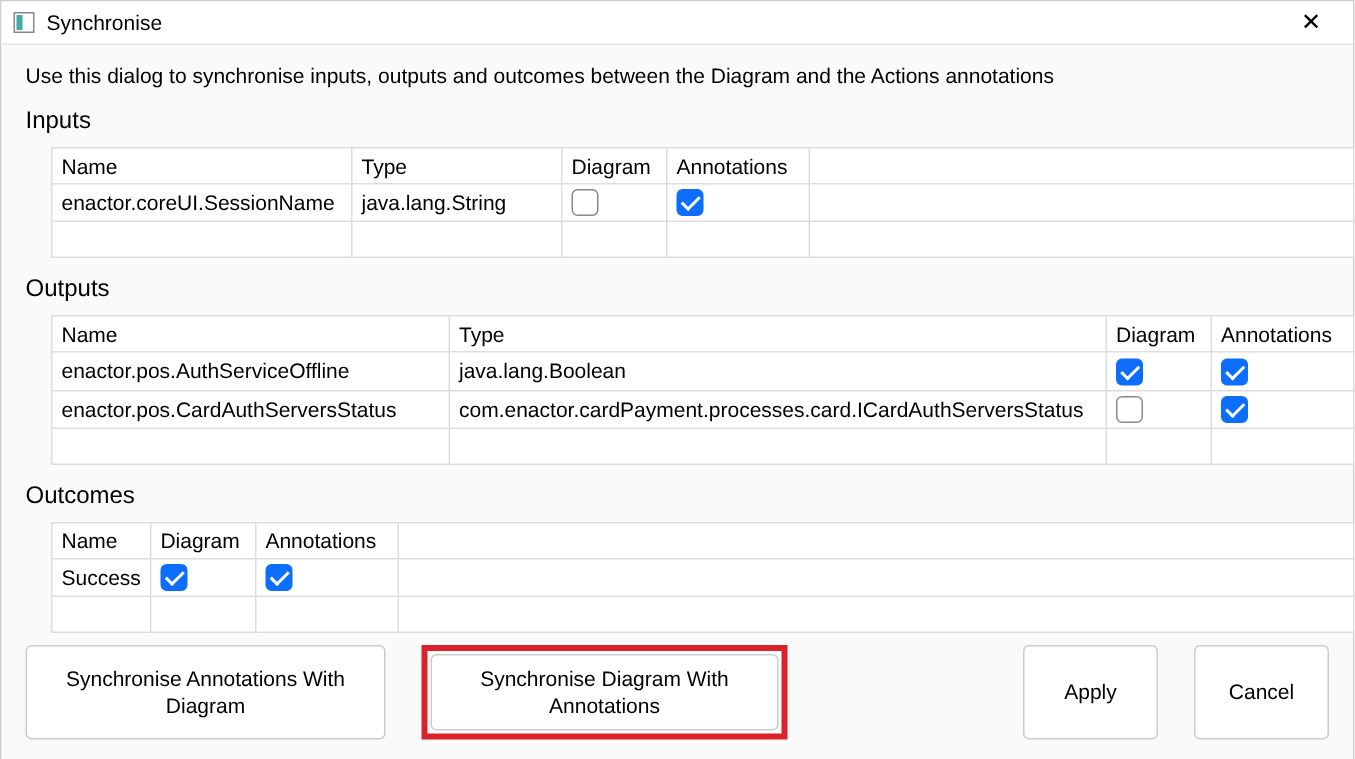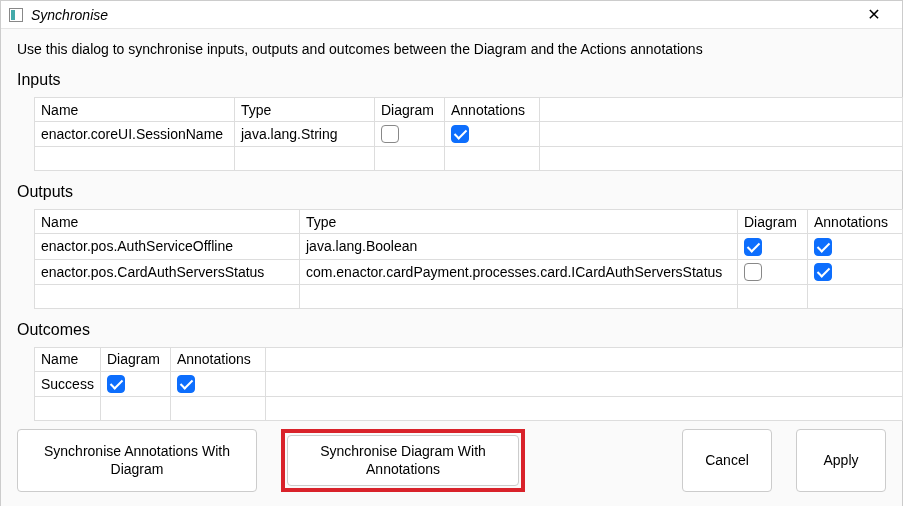--- a/index.html
+++ b/index.html
@@ -41,21 +41,20 @@
   .titlebar .app-icon::before {
     content: "";
     position: absolute;
     left: 1px; top: 1px; bottom: 1px;
     width: 4px;
     background: #4aa;
   }
   .titlebar .title {
     flex: 1;
     font-size: 14px;
-    font-style: italic;
   }
   .titlebar .close {
     width: 40px;
     text-align: center;
     font-size: 16px;
     cursor: pointer;
     color: #000;
   }
   .content {
     flex: 1;
@@ -272,17 +271,17 @@
       </table>
 
   </div>
 
   <div class="button-row">
     <button class="btn btn-wide">Synchronise Annotations With Diagram</button>
     <span class="highlight-wrap">
       <button class="btn btn-wide" style="width:232px">Synchronise Diagram With Annotations</button>
     </span>
     <div class="spacer"></div>
+    <button class="btn btn-small">Apply</button>
     <button class="btn btn-small">Cancel</button>
-    <button class="btn btn-small">Apply</button>
   </div>
 
 </div>
 
 </body></html>

